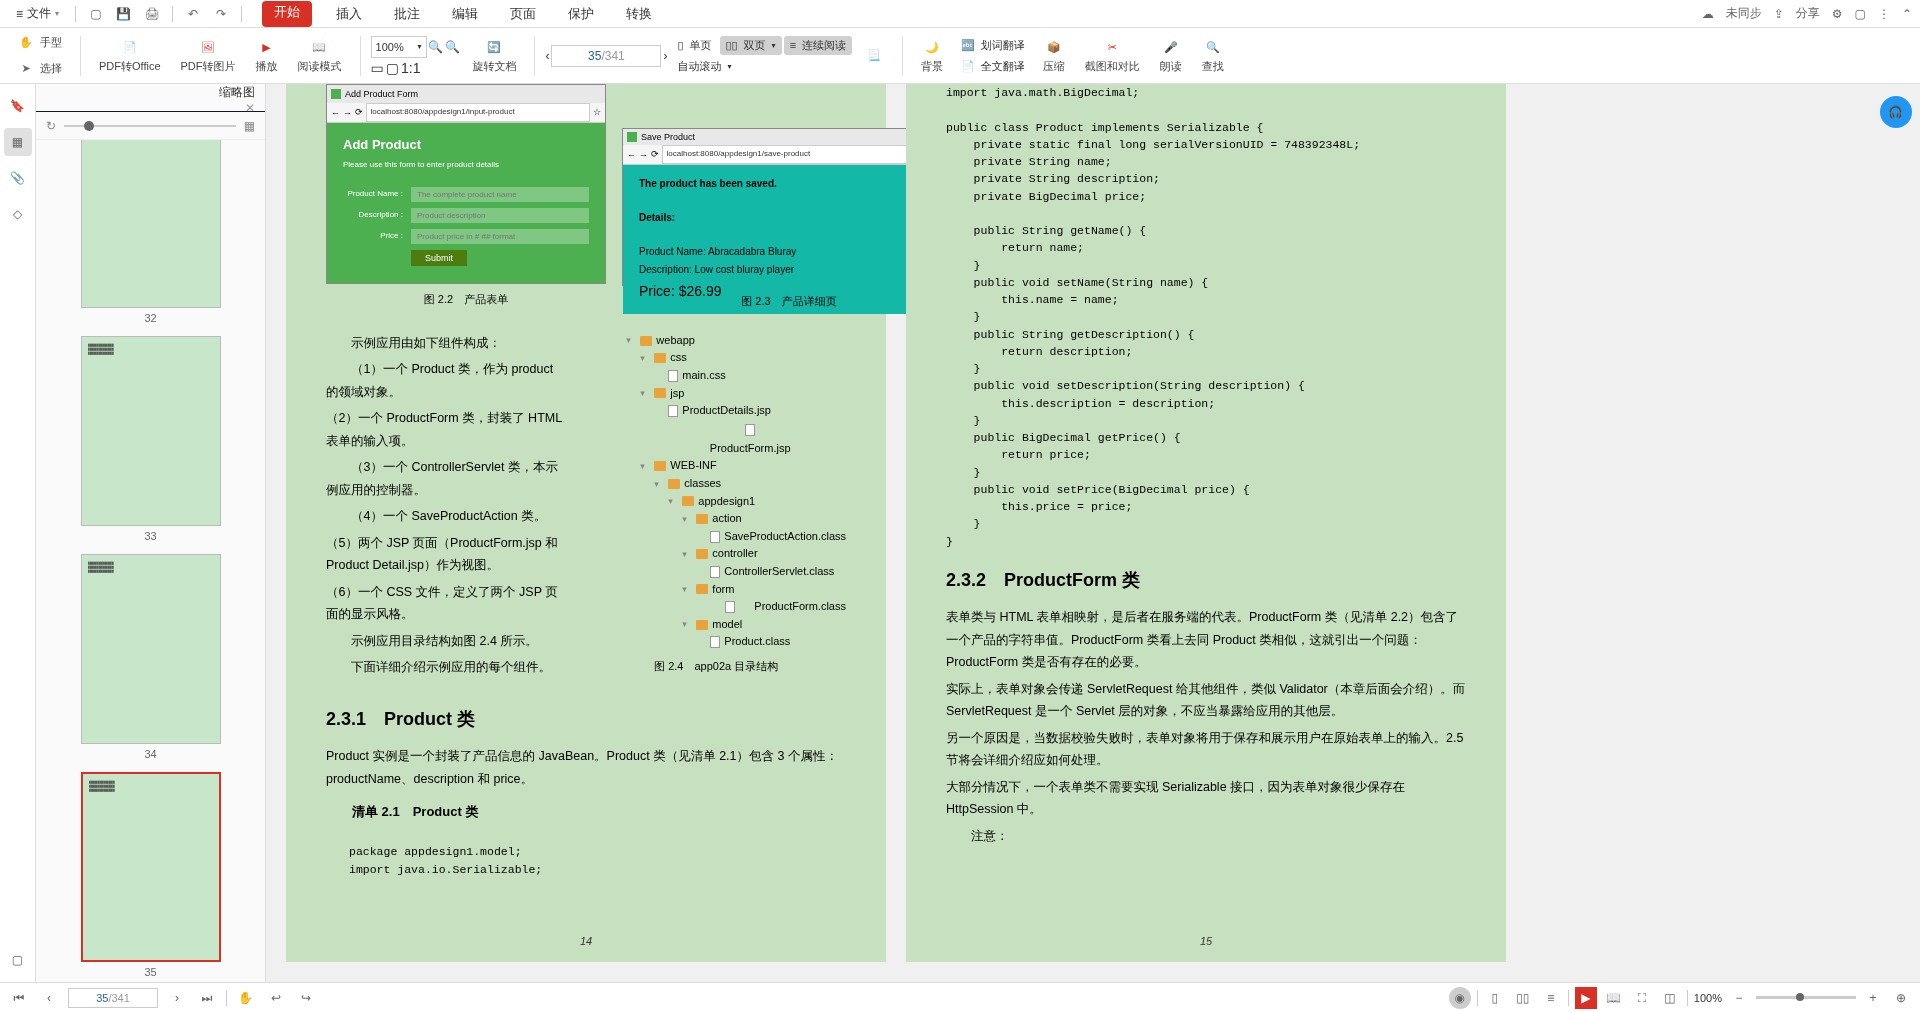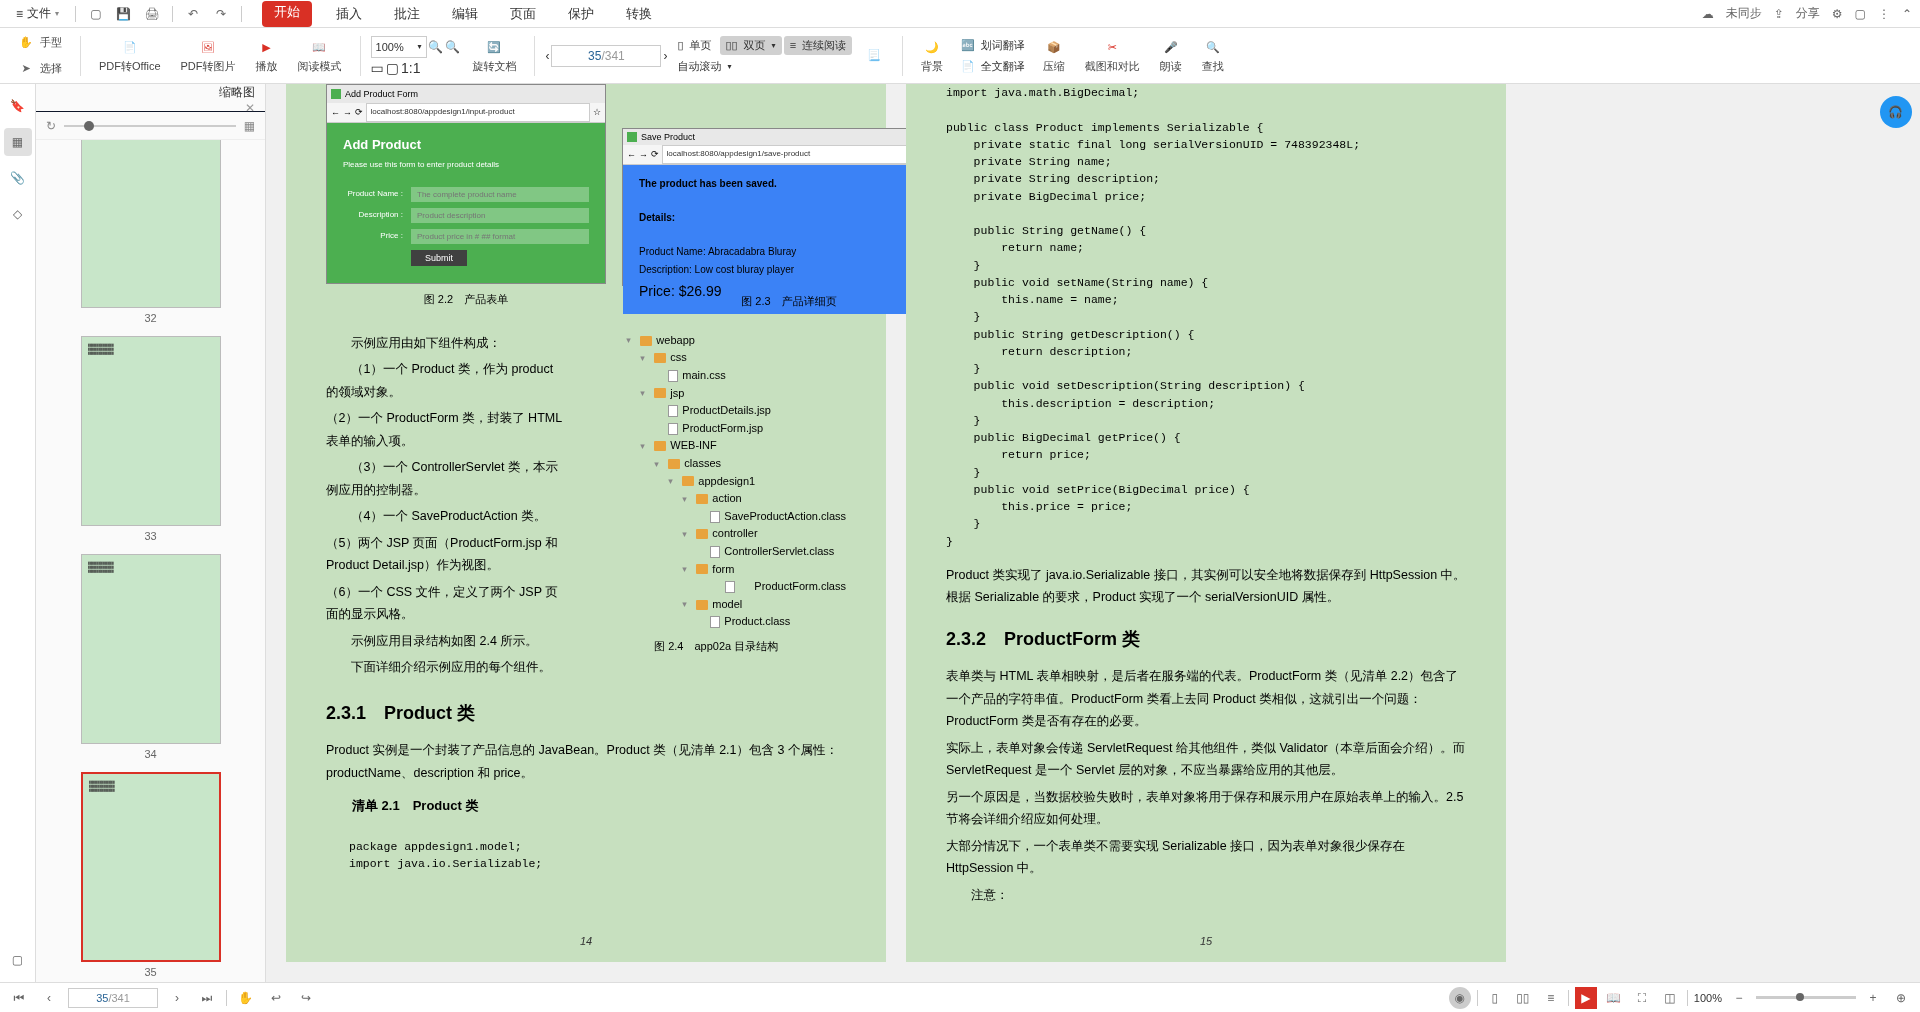--- a/index.html
+++ b/index.html
@@ -340,21 +340,21 @@
       font-size: 8px;
       color: #333;
     }
     .mini-body {
       flex: 1;
       background: #4caf50;
       padding: 10px 16px;
       color: #fff;
     }
     .mini-body.white {
-      background: #3b82f6;
+      background: #14b8a6;
       color: #000;
     }
     .mini-body h3 {
       font-size: 13px;
       margin-bottom: 2px;
     }
     .mini-body .sub {
       font-size: 8px;
       margin-bottom: 14px;
     }
@@ -371,21 +371,21 @@
     }
     .mini-input {
       flex: 1;
       background: #81c784;
       border: none;
       padding: 3px 6px;
       font-size: 8px;
       color: #e0e0e0;
     }
     .mini-submit {
-      background: #404040;
+      background: #4d7c0f;
       color: #fff;
       border: none;
       padding: 3px 14px;
       font-size: 9px;
       margin-left: 68px;
     }
     .fig-caption {
       text-align: center;
       font-size: 11px;
       margin: 6px 0 12px;
@@ -816,21 +816,21 @@
               <div class="tree-row" style="padding-left:14px;">
                   <span class="tree-arrow">▾</span>
                   <span class="folder-icon"></span>
                   <span>jsp</span>
                 </div>
               <div class="tree-row" style="padding-left:28px;">
                   <span class="tree-arrow"></span>
                   <span class="file-icon"></span>
                   <span>ProductDetails.jsp</span>
                 </div>
-              <div class="tree-row" style="padding-left:28px;">
+              <div class="tree-row" style="padding-left:28px;flex-direction:column;">
                   <span class="tree-arrow"></span>
                   <span class="file-icon"></span>
                   <span>ProductForm.jsp</span>
                 </div>
               <div class="tree-row" style="padding-left:14px;">
                   <span class="tree-arrow">▾</span>
                   <span class="folder-icon"></span>
                   <span>WEB-INF</span>
                 </div>
               <div class="tree-row" style="padding-left:28px;">
@@ -917,21 +917,20 @@
     public void setDescription(String description) {
         this.description = description;
     }
     public BigDecimal getPrice() {
         return price;
     }
     public void setPrice(BigDecimal price) {
         this.price = price;
     }
 }</div>
-        <p class="body-text no-indent" style="margin-top:14px;">Product 类实现了 java.io.Serializable 接口，其实例可以安全地将数据保存到 HttpSession 中。根据 Serializable 的要求，Product 实现了一个 serialVersionUID 属性。</p>
         <div class="section-title">2.3.2　ProductForm 类</div>
         <p class="body-text no-indent">表单类与 HTML 表单相映射，是后者在服务端的代表。ProductForm 类（见清单  2.2）包含了一个产品的字符串值。ProductForm  类看上去同  Product  类相似，这就引出一个问题：ProductForm 类是否有存在的必要。</p>
         <p class="body-text no-indent">实际上，表单对象会传递 ServletRequest 给其他组件，类似 Validator（本章后面会介绍）。而 ServletRequest 是一个 Servlet 层的对象，不应当暴露给应用的其他层。</p>
         <p class="body-text no-indent">另一个原因是，当数据校验失败时，表单对象将用于保存和展示用户在原始表单上的输入。2.5 节将会详细介绍应如何处理。</p>
         <p class="body-text no-indent">大部分情况下，一个表单类不需要实现  Serializable  接口，因为表单对象很少保存在 HttpSession 中。</p>
         <p class="body-text">注意：</p>
         <div class="page-num">15</div>
       </div>
     </div>
   </div>

